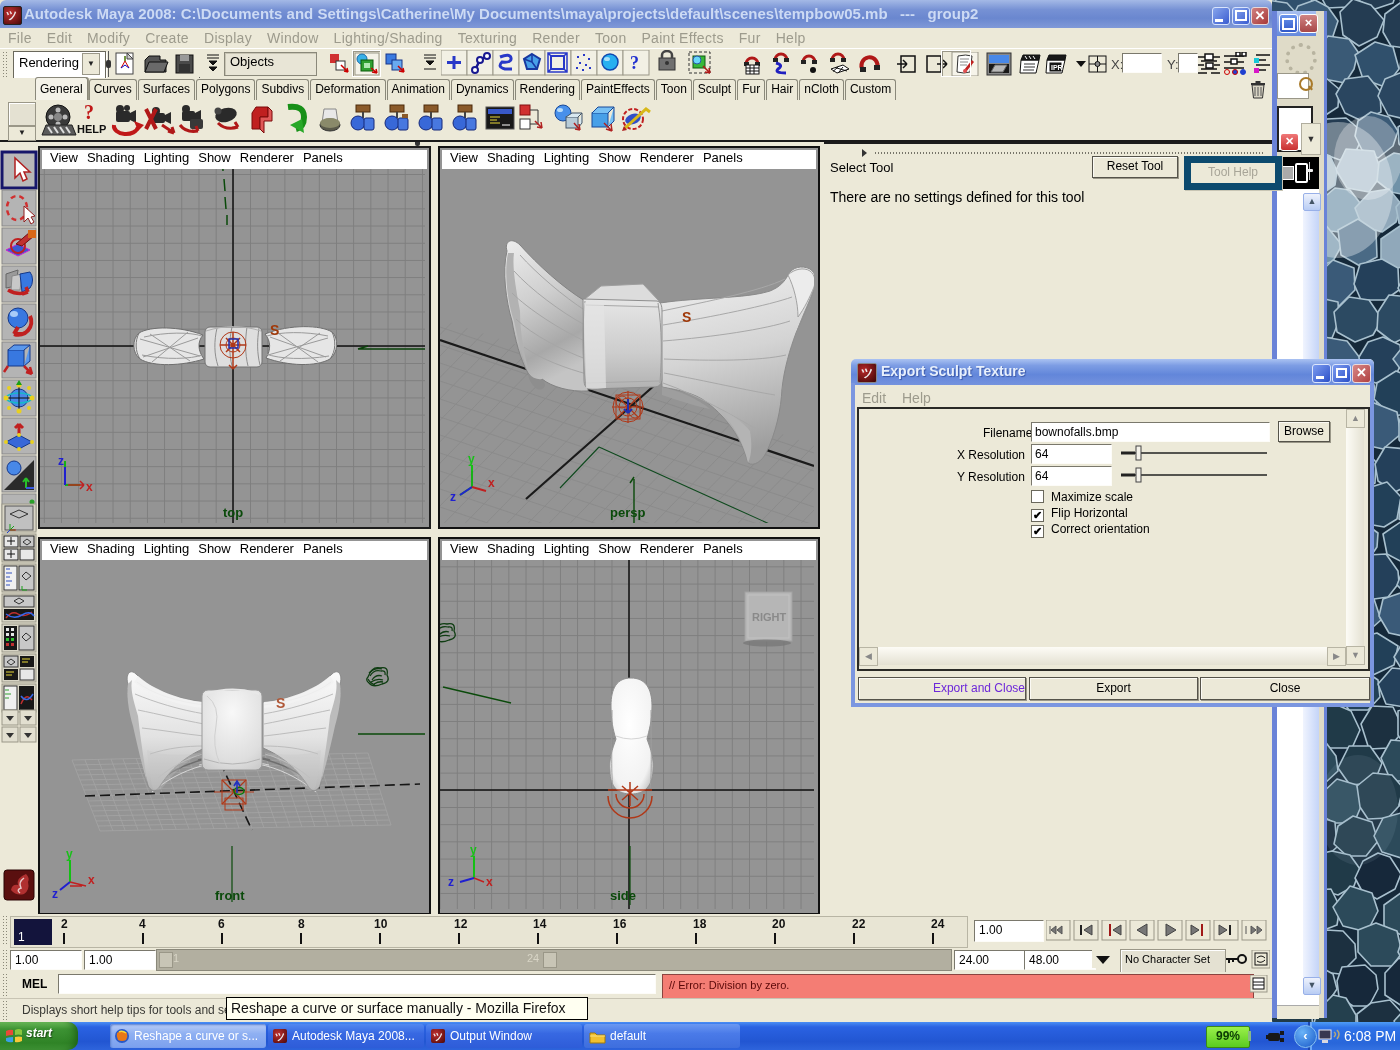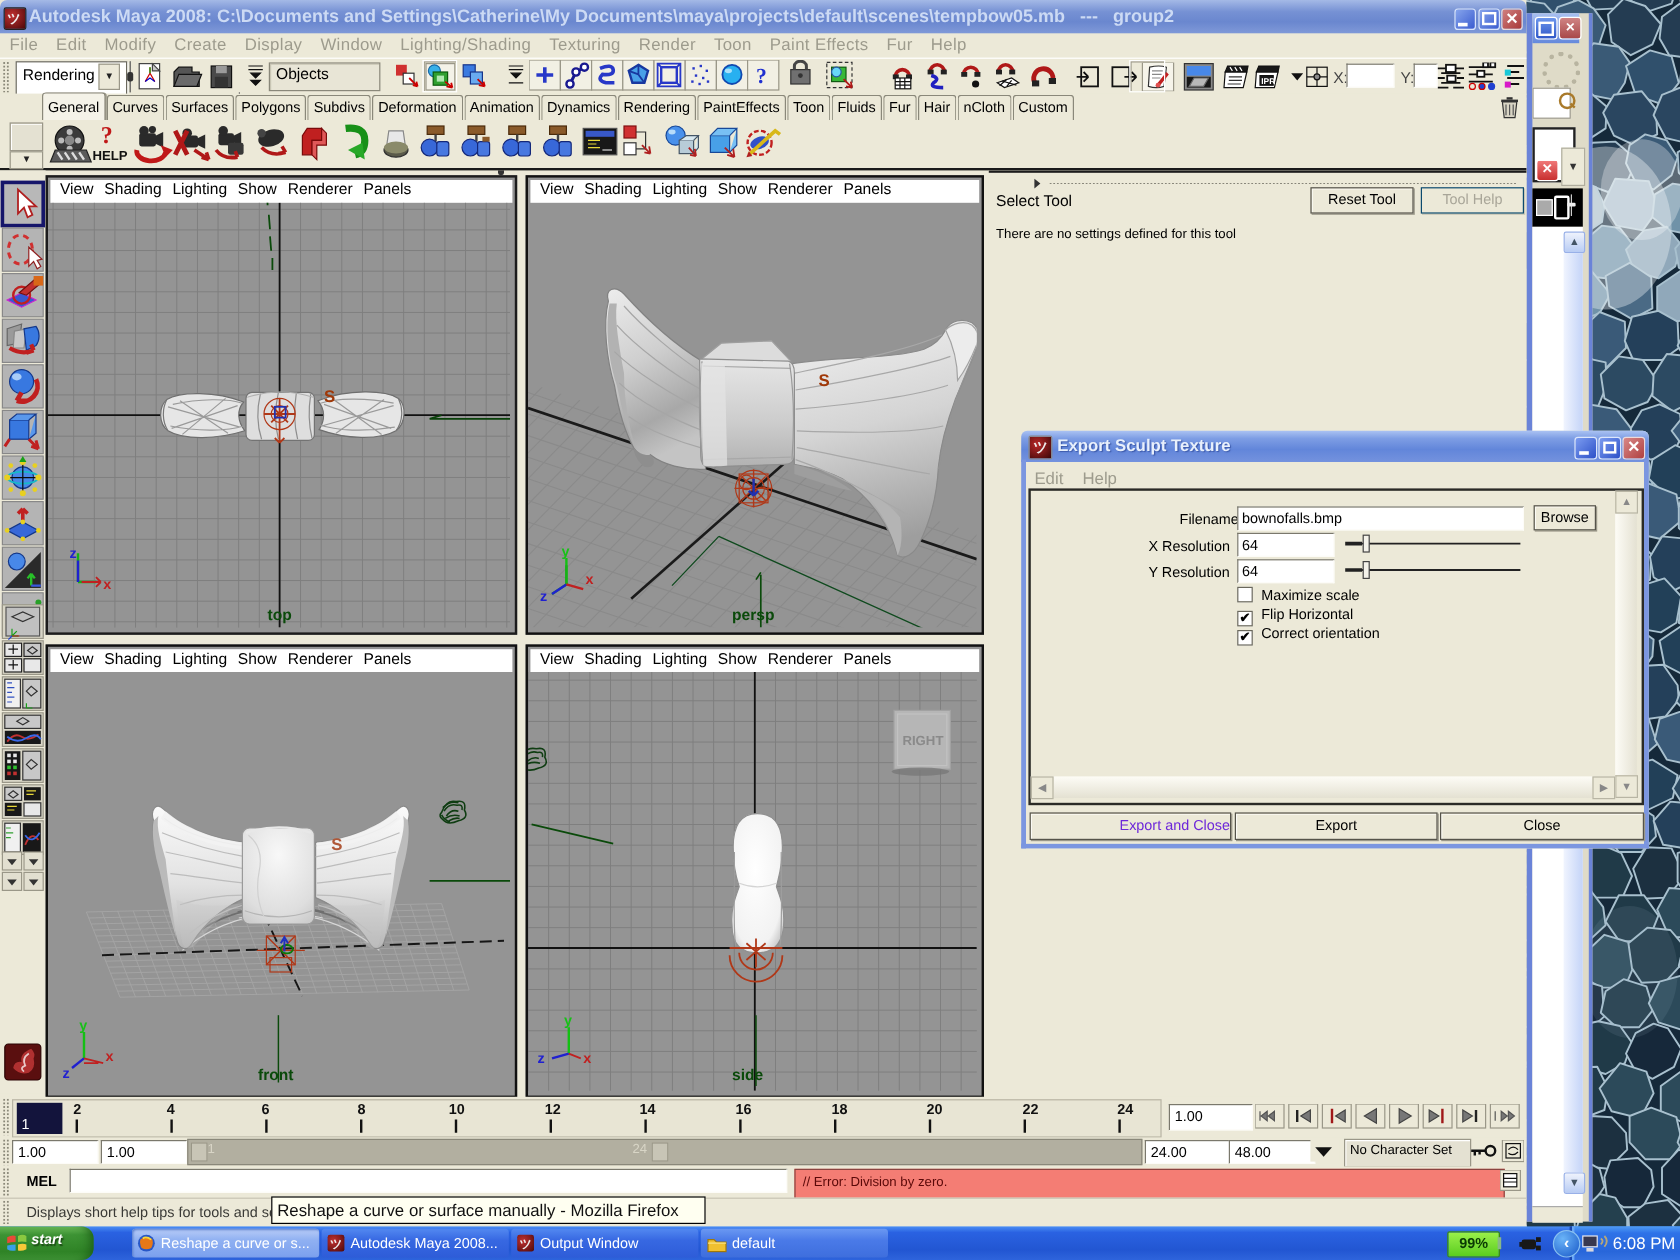--- a/index.html
+++ b/index.html
@@ -437,21 +437,21 @@
         <div class="tab">Curves</div>
         <div class="tab">Surfaces</div>
         <div class="tab">Polygons</div>
         <div class="tab">Subdivs</div>
         <div class="tab">Deformation</div>
         <div class="tab">Animation</div>
         <div class="tab">Dynamics</div>
         <div class="tab">Rendering</div>
         <div class="tab">PaintEffects</div>
         <div class="tab">Toon</div>
-        <div class="tab">Fluids</div>
+        <div class="tab">Sculpt</div>
         <div class="tab">Fur</div>
         <div class="tab">Hair</div>
         <div class="tab">nCloth</div>
         <div class="tab">Custom</div>
   </div>
   <svg class="abs" style="left:1249px;top:2px" width="18" height="20">
         <path d="M3 5 H15 L13.5 18 H4.5 Z" fill="#d8d4c4" stroke="#333"></path>
         <path d="M6 7 V16 M9 7 V16 M12 7 V16" stroke="#555"></path>
         <rect x="2" y="3" width="14" height="2" fill="#333"></rect>
         <rect x="6.5" y="1" width="5" height="2" fill="#333"></rect>
@@ -991,22 +991,22 @@
     </svg>
    </div>
   </div>
  </div>
  <div id="rightpanel" class="abs" style="left:824px;top:142px;width:448px;height:772px;background:#ece9d8">
   <div class="abs" style="left:0;top:0;width:448px;height:4px;border-top:2px solid #1c1c1c;background:#ece9d8"></div>
   <div class="abs" style="left:38px;top:7px;width:0;height:0;border-left:5px solid #333;border-top:4px solid transparent;border-bottom:4px solid transparent"></div>
   <div class="abs" style="left:50px;top:10px;width:390px;height:2px;background-image:radial-gradient(#77756a 0.8px,transparent 1px);background-size:3px 2px"></div>
   <div class="abs" style="left:6px;top:18px;font-size:13px;color:#000">Select Tool</div>
   <div class="abs btn3d" style="left:268px;top:14px;width:84px;height:20px;font-size:12px;color:#000;text-align:center;line-height:19px">Reset Tool</div>
-  <div class="abs" style="left:360px;top:14px;width:84px;height:20px;background:#ece9d8;border:1px solid #0c4a6e;box-shadow:1px 1px 0 #c8c5b4;font-size:12px;color:#a8a598;text-align:center;line-height:19px">Tool Help</div>
-  <div class="abs" style="left:6px;top:47px;font-size:11px;color:#000">There are no settings defined for this tool</div>
+  <div class="abs" style="left:360px;top:14px;width:84px;height:20px;background:#ece9d8;border:7px solid #0c4a6e;box-shadow:1px 1px 0 #c8c5b4;font-size:12px;color:#a8a598;text-align:center;line-height:19px">Tool Help</div>
+  <div class="abs" style="left:6px;top:47px;font-size:14px;color:#000">There are no settings defined for this tool</div>
  </div>
  <div id="timeline" class="abs" style="left:0;top:914px;width:1272px;height:34px;background:#ece9d8">
   <div class="abs" style="left:2px;top:1px;width:6px;height:31px;background-image:radial-gradient(#8a8878 1px,transparent 1px);background-size:3px 3px"></div>
   <div class="abs" style="left:10px;top:2px;width:956px;height:30px;background:#e8e5d4;border:1px solid #b8b5a4">
    <div class="abs" style="left:3px;top:2px;width:38px;height:26px;background:#13143c">
           <span style="position:absolute;left:4px;bottom:1px;color:#fff;font-size:12px">1</span>
         </div>
    <svg class="abs" width="956" height="30">
     <g fill="#111" font-size="12" font-family="Liberation Sans" font-weight="bold">
      <text x="50" y="11">2</text>

